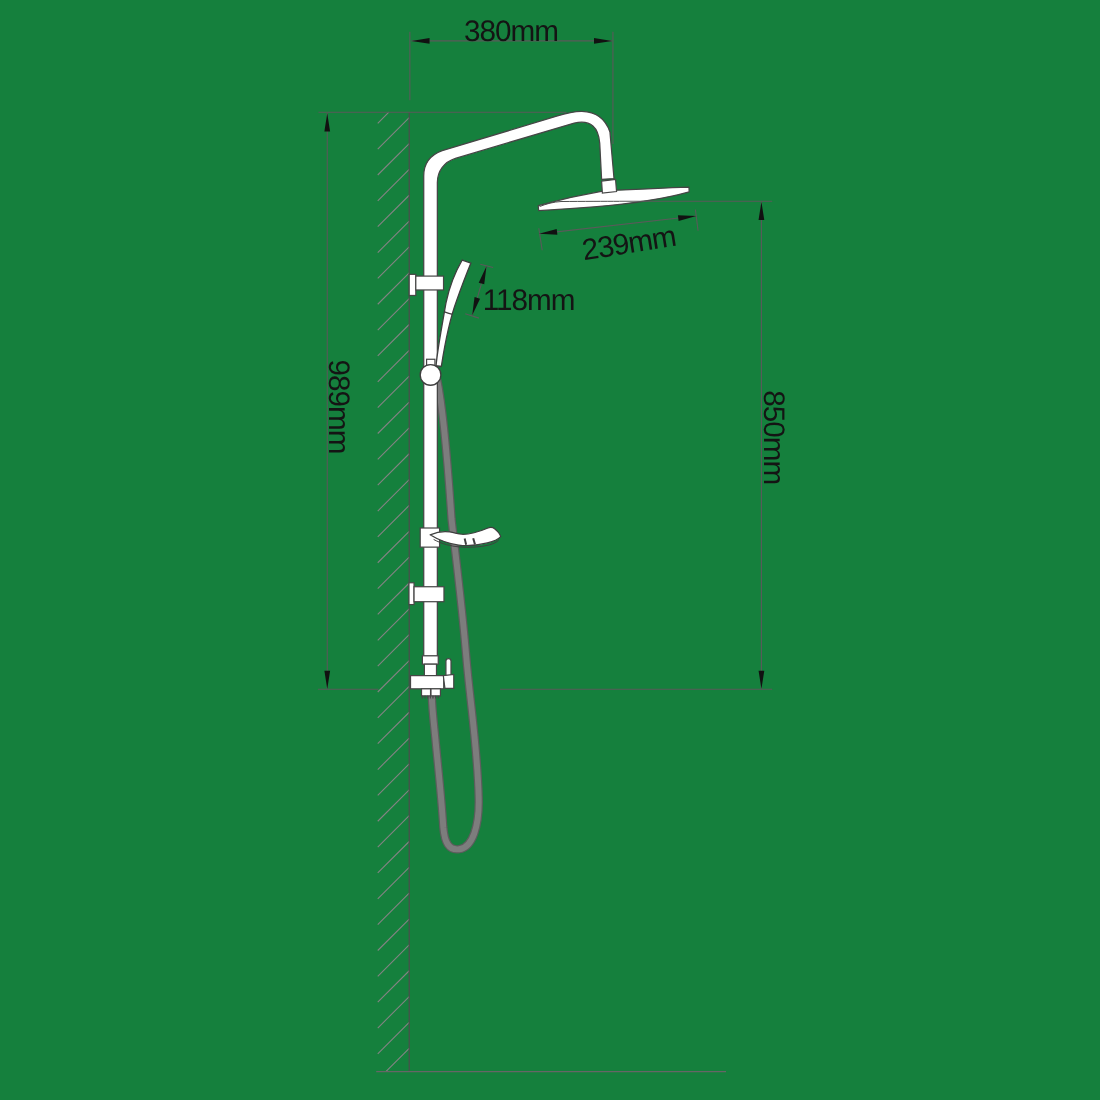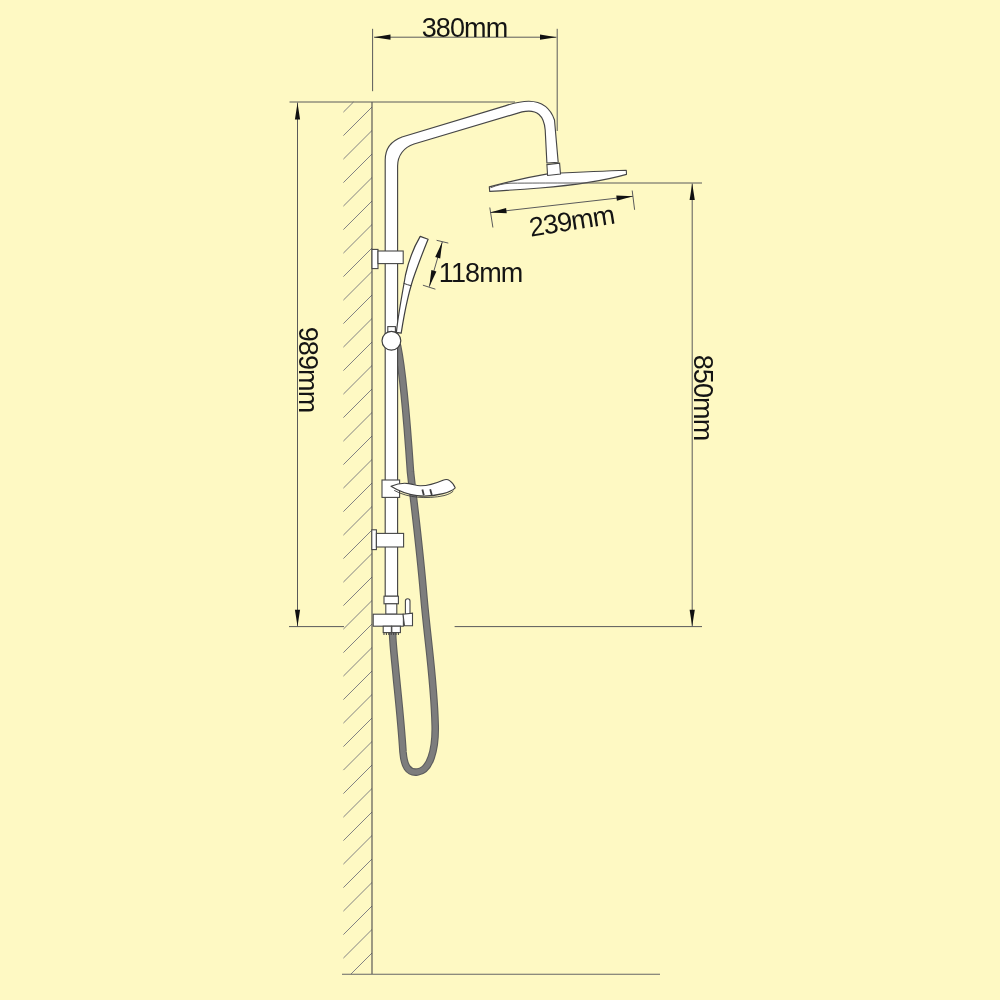--- a/index.html
+++ b/index.html
@@ -1,16 +1,16 @@
 <!DOCTYPE html>
 <html><head>
 <meta charset="utf-8">
 <style>
   html,body{margin:0;padding:0;background:#ffffff;}
-  .page{width:1000px;height:1000px;position:relative;background:#fef9c3;overflow:hidden;}
+  .page{width:1000px;height:1000px;position:relative;background:#15803d;overflow:hidden;}
   text{font-family:"Liberation Sans", sans-serif;fill:#141414;}
 </style>
 </head>
 <body>
 <div class="page">
 <svg width="1000" height="1000" viewBox="0 0 1000 1000">
 
   <g>
     <path d="M353.5 102.0L343.4 112.1 M372.0 107.0L343.4 135.6 M372.0 130.5L343.4 159.1 M372.0 154.0L343.4 182.6 M372.0 177.5L343.4 206.1 M372.0 201.0L343.4 229.6 M372.0 224.5L343.4 253.1 M372.0 248.0L343.4 276.6 M372.0 271.5L343.4 300.1 M372.0 295.0L343.4 323.6 M372.0 318.5L343.4 347.1 M372.0 342.0L343.4 370.6 M372.0 365.5L343.4 394.1 M372.0 389.0L343.4 417.6 M372.0 412.5L343.4 441.1 M372.0 436.0L343.4 464.6 M372.0 459.5L343.4 488.1 M372.0 483.0L343.4 511.6 M372.0 506.5L343.4 535.1 M372.0 530.0L343.4 558.6 M372.0 553.5L343.4 582.1 M372.0 577.0L343.4 605.6 M372.0 600.5L343.4 629.1 M372.0 624.0L343.4 652.6 M372.0 647.5L343.4 676.1 M372.0 671.0L343.4 699.6 M372.0 694.5L343.4 723.1 M372.0 718.0L343.4 746.6 M372.0 741.5L343.4 770.1 M372.0 765.0L343.4 793.6 M372.0 788.5L343.4 817.1 M372.0 812.0L343.4 840.6 M372.0 835.5L343.4 864.1 M372.0 859.0L343.4 887.6 M372.0 882.5L343.4 911.1 M372.0 906.0L343.4 934.6 M372.0 929.5L343.4 958.1 M372.0 953.0L351.0 974.0" stroke="#838383" stroke-width="1" fill="none"></path>
   </g>

